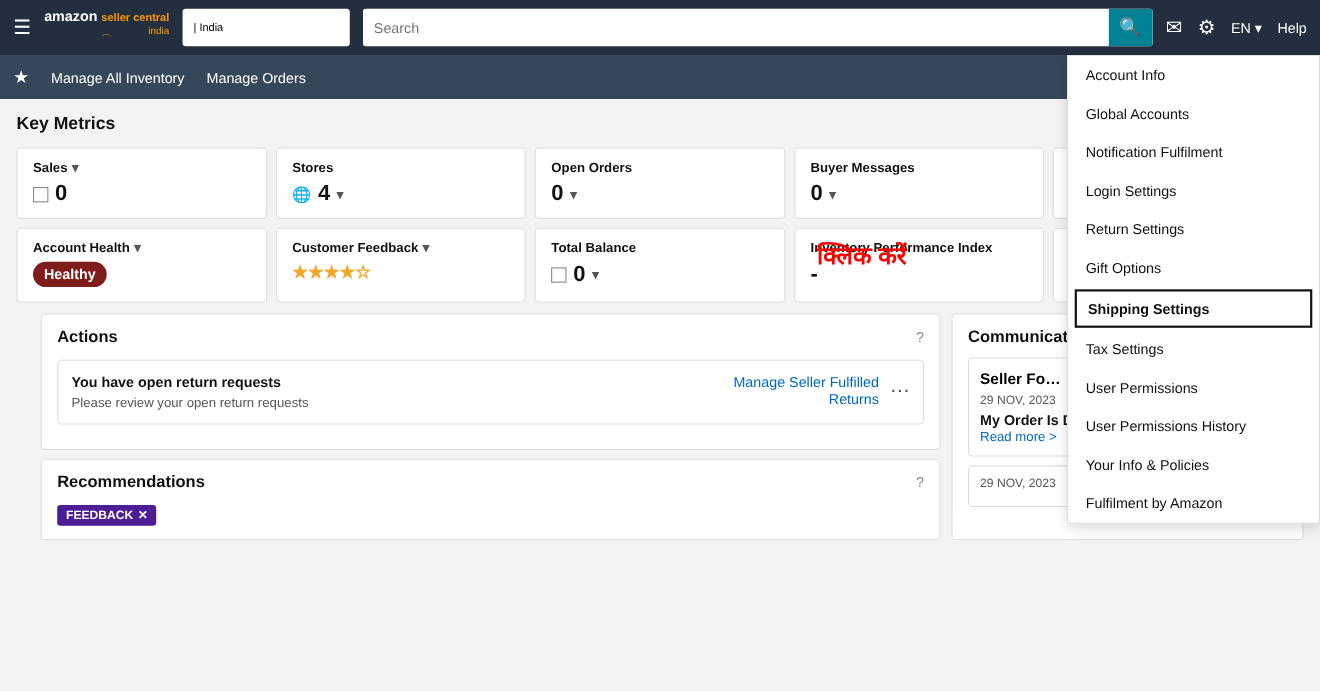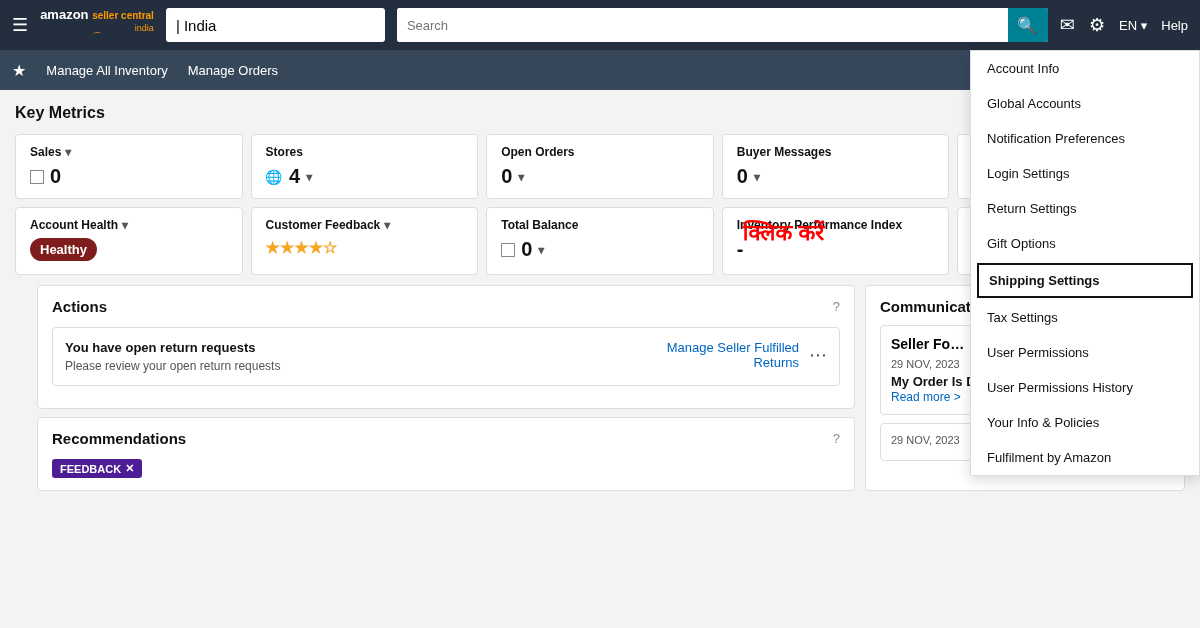--- a/index.html
+++ b/index.html
@@ -15,21 +15,21 @@
       gap: 12px;
       position: relative;
     }
     .hamburger { color: white; font-size: 18px; cursor: pointer; }
     .logo { display: flex; align-items: center; }
     .store-select {
       background: white;
       border: none;
       padding: 5px 10px;
       border-radius: 3px;
-      font-size: 15px;
+      font-size: 10px;
       height: 34px;
       min-width: 110px;
     }
     .search-bar {
       flex: 1;
       display: flex;
       align-items: center;
       background: white;
       border-radius: 3px;
       height: 34px;
@@ -435,21 +435,21 @@
         <div class="comm-date">29 NOV, 2023</div>
       </div>
     </div>
 
   </div>
 </div>
 
 <div class="dropdown-overlay">
   <a class="dropdown-item">Account Info</a>
   <a class="dropdown-item">Global Accounts</a>
-  <a class="dropdown-item">Notification Preferences</a>
+  <a class="dropdown-item">Notification Fulfilment</a>
   <a class="dropdown-item">Login Settings</a>
   <a class="dropdown-item">Return Settings</a>
   <a class="dropdown-item">Gift Options</a>
   <a class="dropdown-item highlighted">Shipping Settings</a>
   <a class="dropdown-item">Tax Settings</a>
   <a class="dropdown-item">User Permissions</a>
   <a class="dropdown-item">User Permissions History</a>
   <a class="dropdown-item">Your Info &amp; Policies</a>
   <a class="dropdown-item">Fulfilment by Amazon</a>
 </div>

